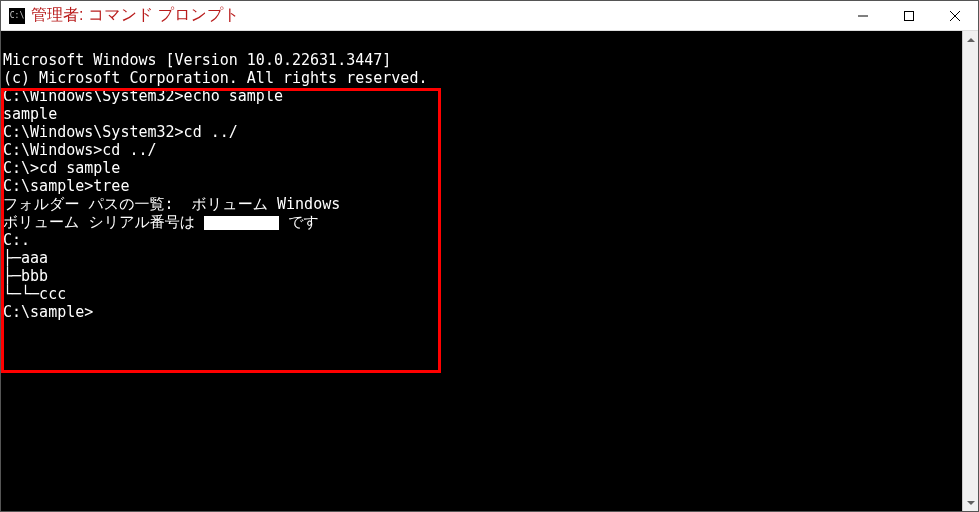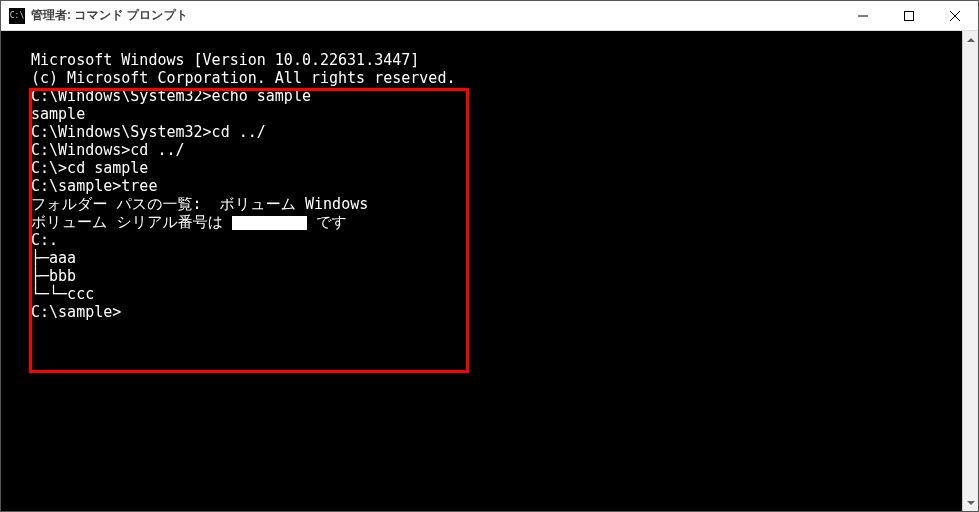--- a/index.html
+++ b/index.html
@@ -38,23 +38,22 @@
       margin: 0 6px 0 8px;
       background: #000;
       color: #ccc;
       font-size: 8px;
       display: flex;
       align-items: center;
       justify-content: center;
       font-family: monospace;
     }
     .titlebar-title {
-      font-size: 12px;
-      color: #404040;
-      font-weight: bold;
+      font-size: 16px;
+      color: #b91c1c;
     }
     .titlebar-controls {
       display: flex;
       height: 100%;
     }
     .titlebar-btn {
       width: 46px;
       height: 100%;
       display: flex;
       align-items: center;
@@ -73,21 +72,20 @@
       flex: 1;
       background: #000;
       color: #fff;
       font-family: "MS Gothic", "Consolas", monospace;
       font-size: 15px;
       line-height: 18px;
       white-space: pre;
       padding: 2px 0 0 2px;
       position: relative;
       overflow: hidden;
-      margin-left: 28px;
     }
     .scrollbar {
       width: 16px;
       background: #fff;
       border-left: 1px solid #ccc;
       display: flex;
       flex-direction: column;
     }
     .scrollbar-btn {
       width: 100%;

